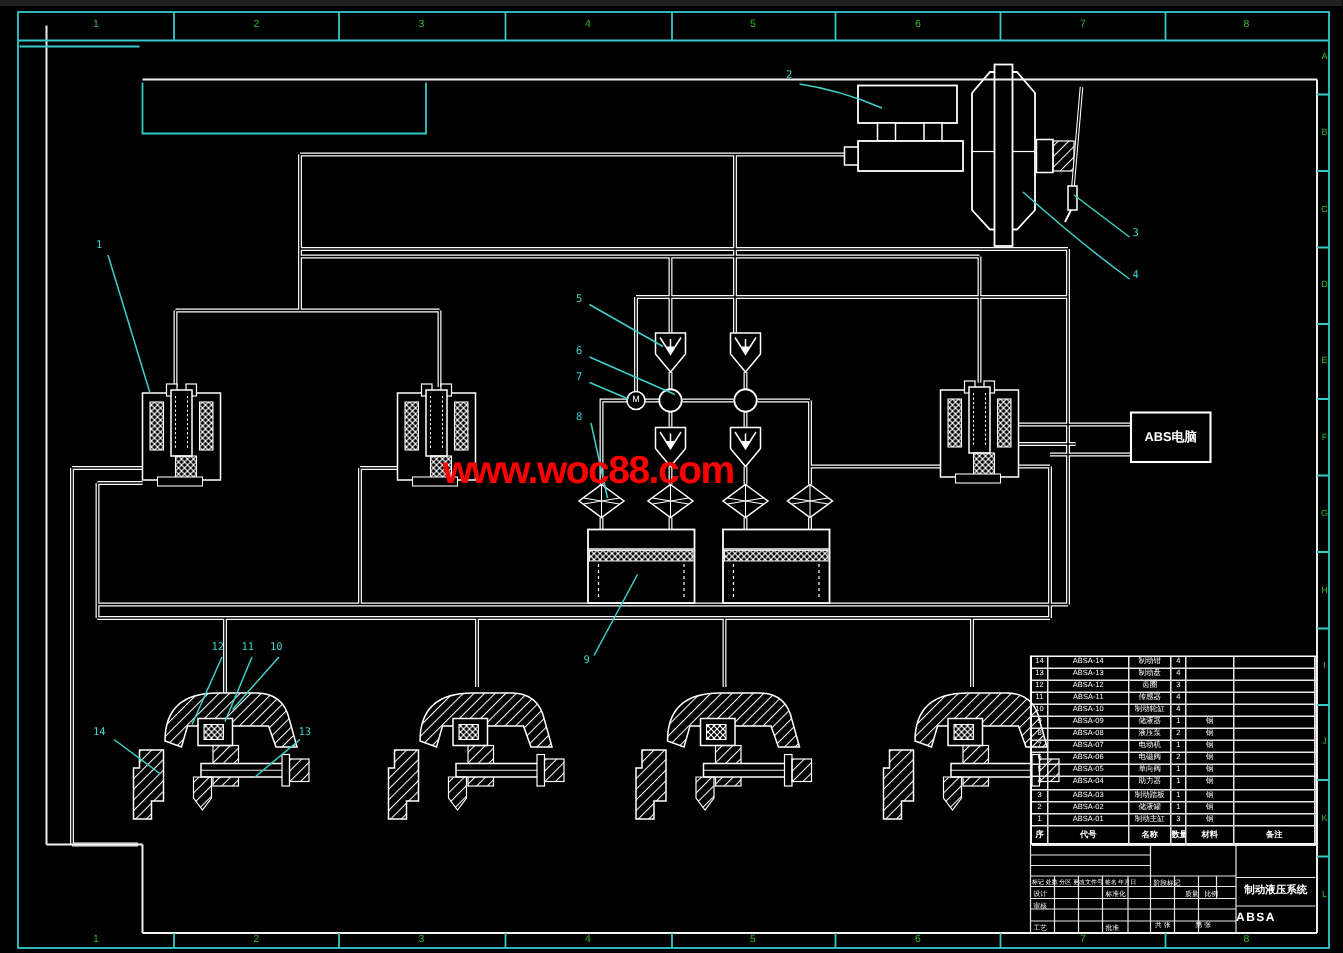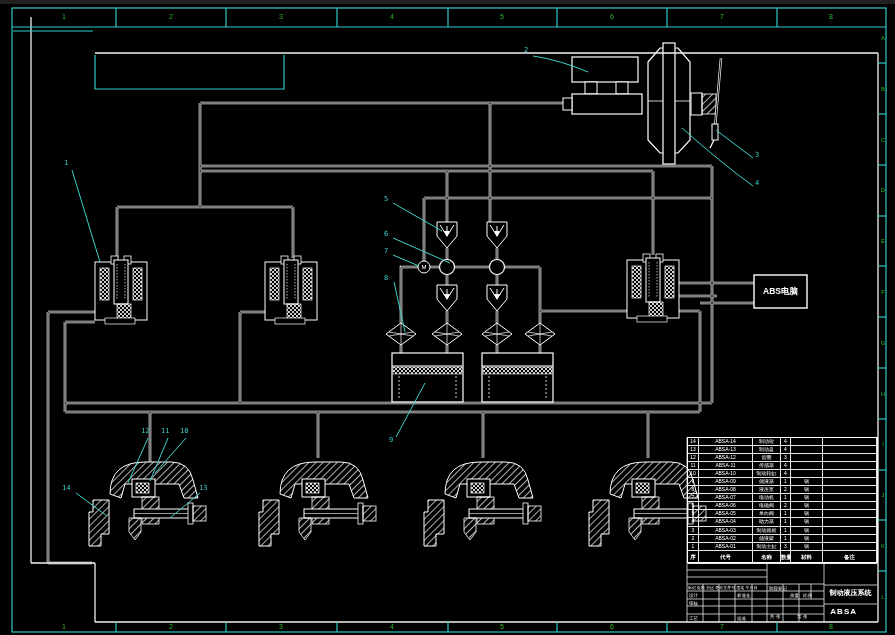--- a/index.html
+++ b/index.html
@@ -21,21 +21,21 @@
   #bom{left:687px;top:437px;width:191px;height:126px;border:1px solid #fff;
        display:grid;grid-template-columns:11px 54px 28px 10px 32px 1fr;
        grid-auto-rows:8.05px;color:#fff;}
   #bom .cell{border-right:0.5px solid #e8e8e8;border-bottom:0.5px solid #e8e8e8;
        font-size:5px;line-height:7.5px;overflow:hidden;white-space:nowrap;text-align:center;}
   #bom .hdr{font-size:5.5px;line-height:12px;height:13px;font-weight:bold;}
   
   .tb{color:#fff;font-size:4.5px;line-height:5px;white-space:nowrap;}
   .tb-title{left:824px;top:588px;width:53px;text-align:center;color:#fff;
             font-size:7px;font-weight:bold;}
-  .tb-dwgno{left:824px;top:607px;width:33px;text-align:right;color:#fff;
+  .tb-dwgno{left:824px;top:607px;width:33px;text-align:left;color:#fff;
             font-size:8px;font-weight:bold;letter-spacing:1px;}
   svg{position:absolute;left:0;top:0;}
 </style>
 </head>
 <body>
 
 <div id="stage">
   <div class="abs top-strip"></div>
 
   <svg width="895" height="635" viewBox="0 0 895 635">
@@ -293,20 +293,21 @@
       <div class="abs callout" style="left: 161px; top: 428px;">11</div>
       <div class="abs callout" style="left: 141px; top: 428px;">12</div>
       <div class="abs callout" style="left: 199px; top: 485px;">13</div>
       <div class="abs callout" style="left: 62px; top: 485px;">14</div>
     </div>
 
   <div class="abs motor-label">M</div>
 
   <div class="abs ecu-label">ABS电脑</div>
 
+  <div class="abs watermark">www.woc88.com</div>
 
   <div id="bom" class="abs">
       <div class="cell">14</div>
       <div class="cell">ABSA-14</div>
       <div class="cell">制动钳</div>
       <div class="cell">4</div>
       <div class="cell"></div>
       <div class="cell"></div>
       <div class="cell">13</div>
       <div class="cell">ABSA-13</div>

